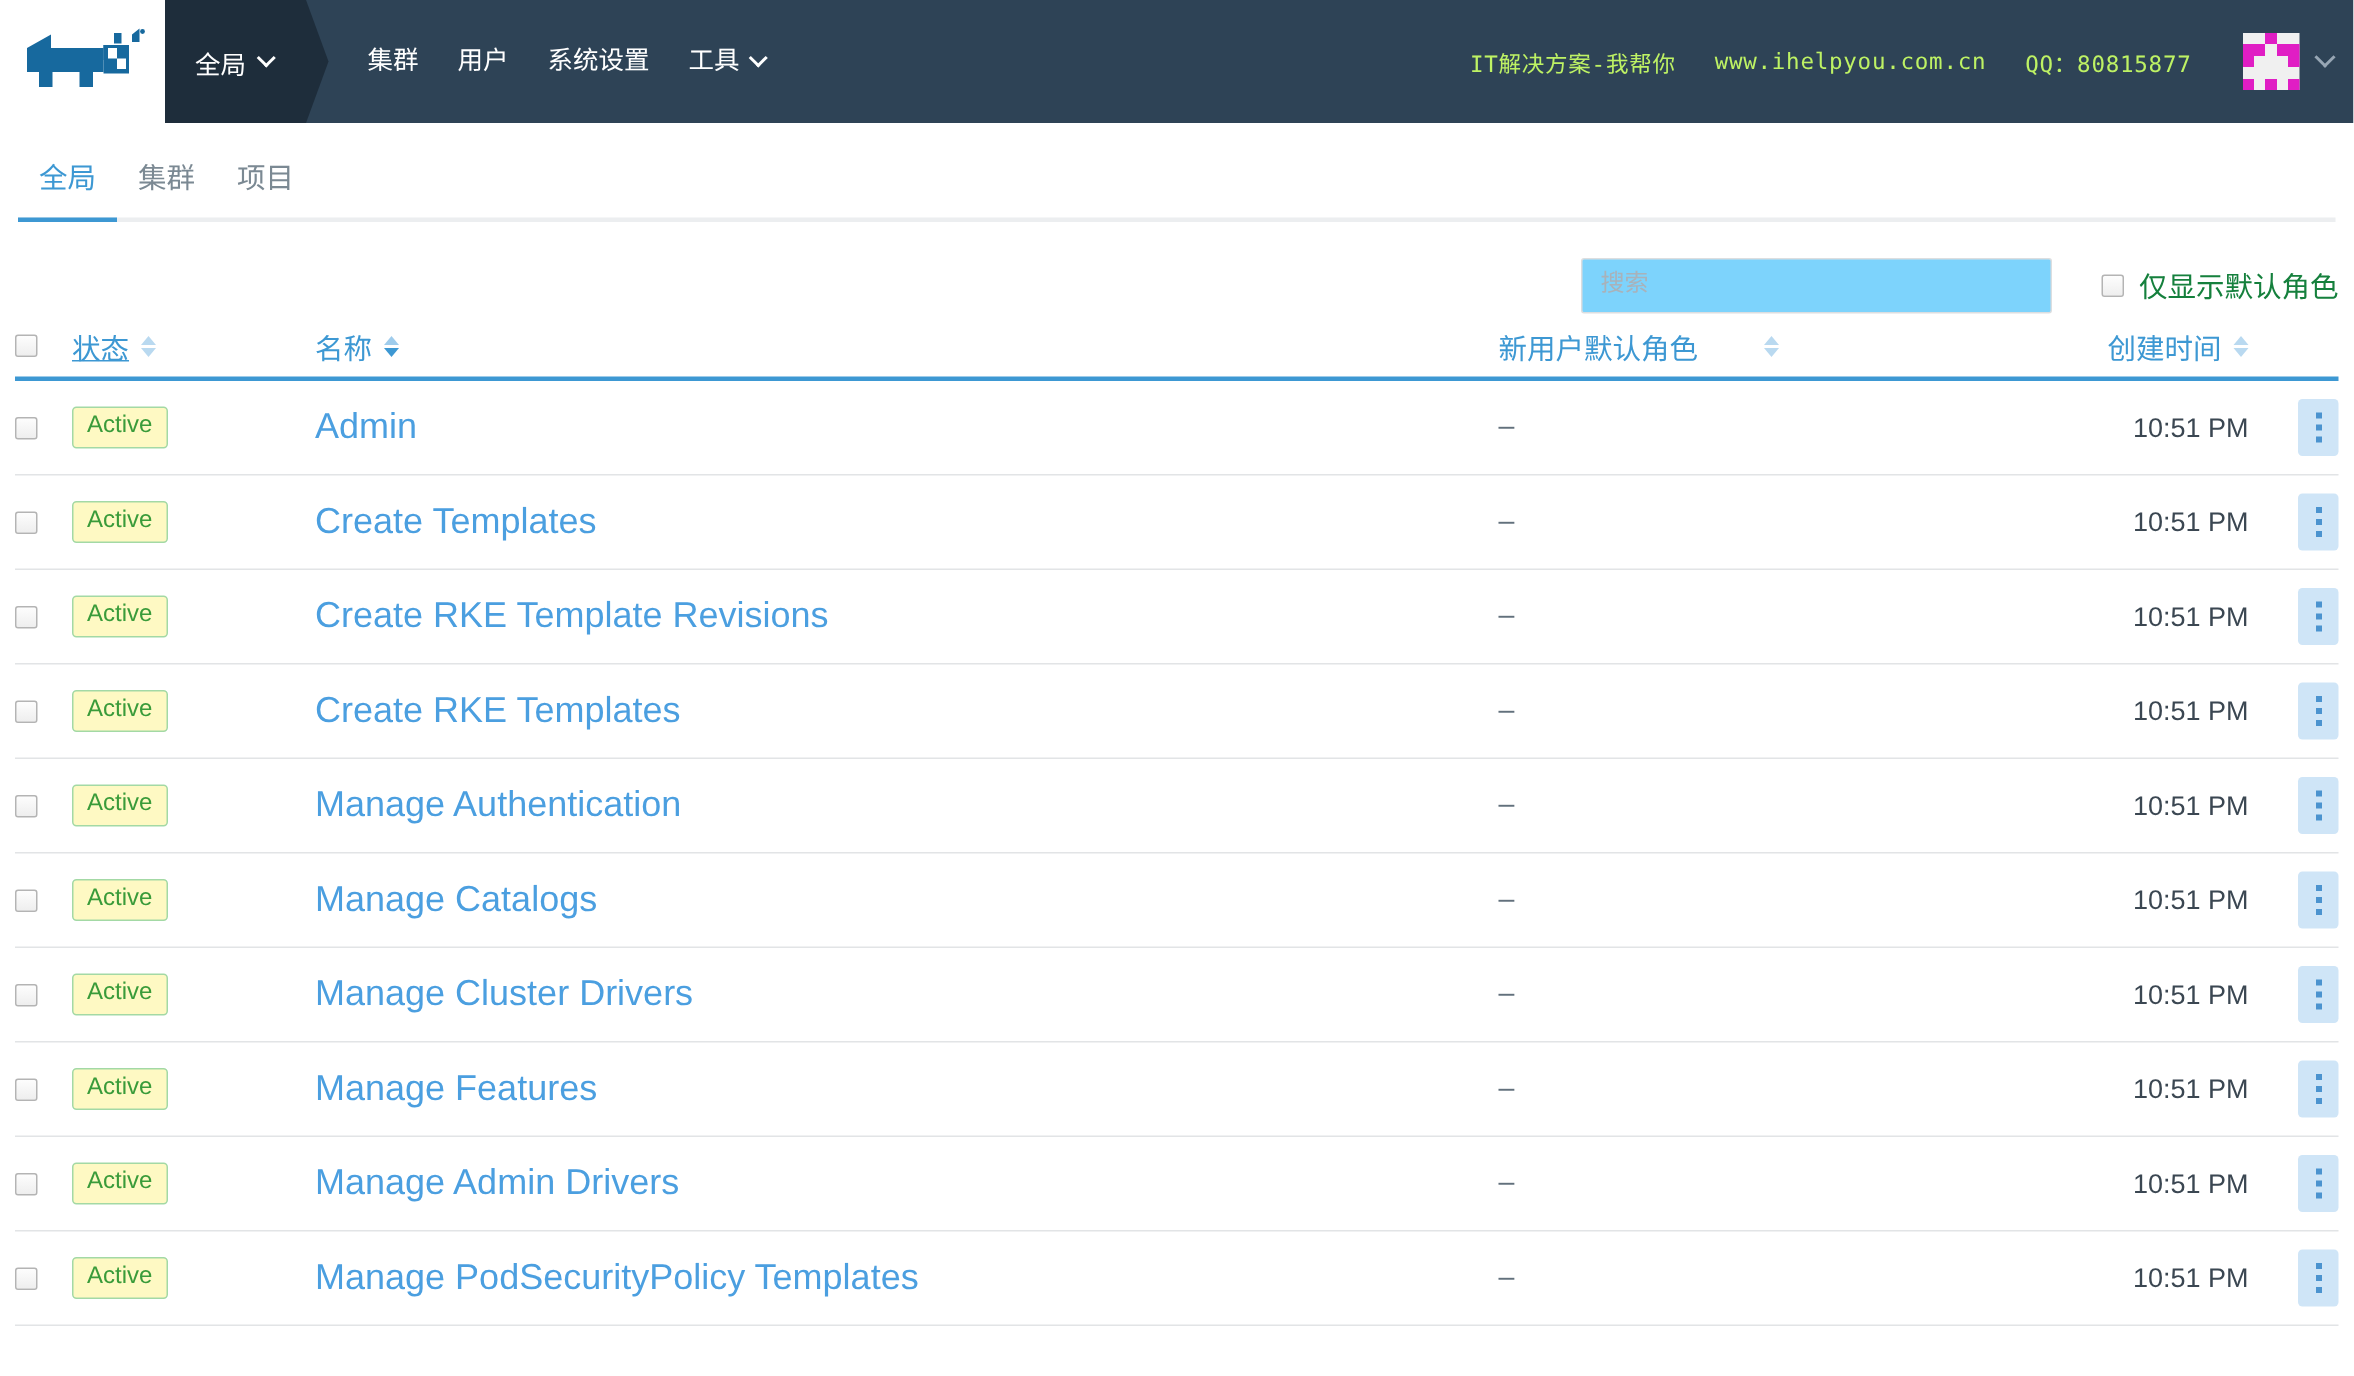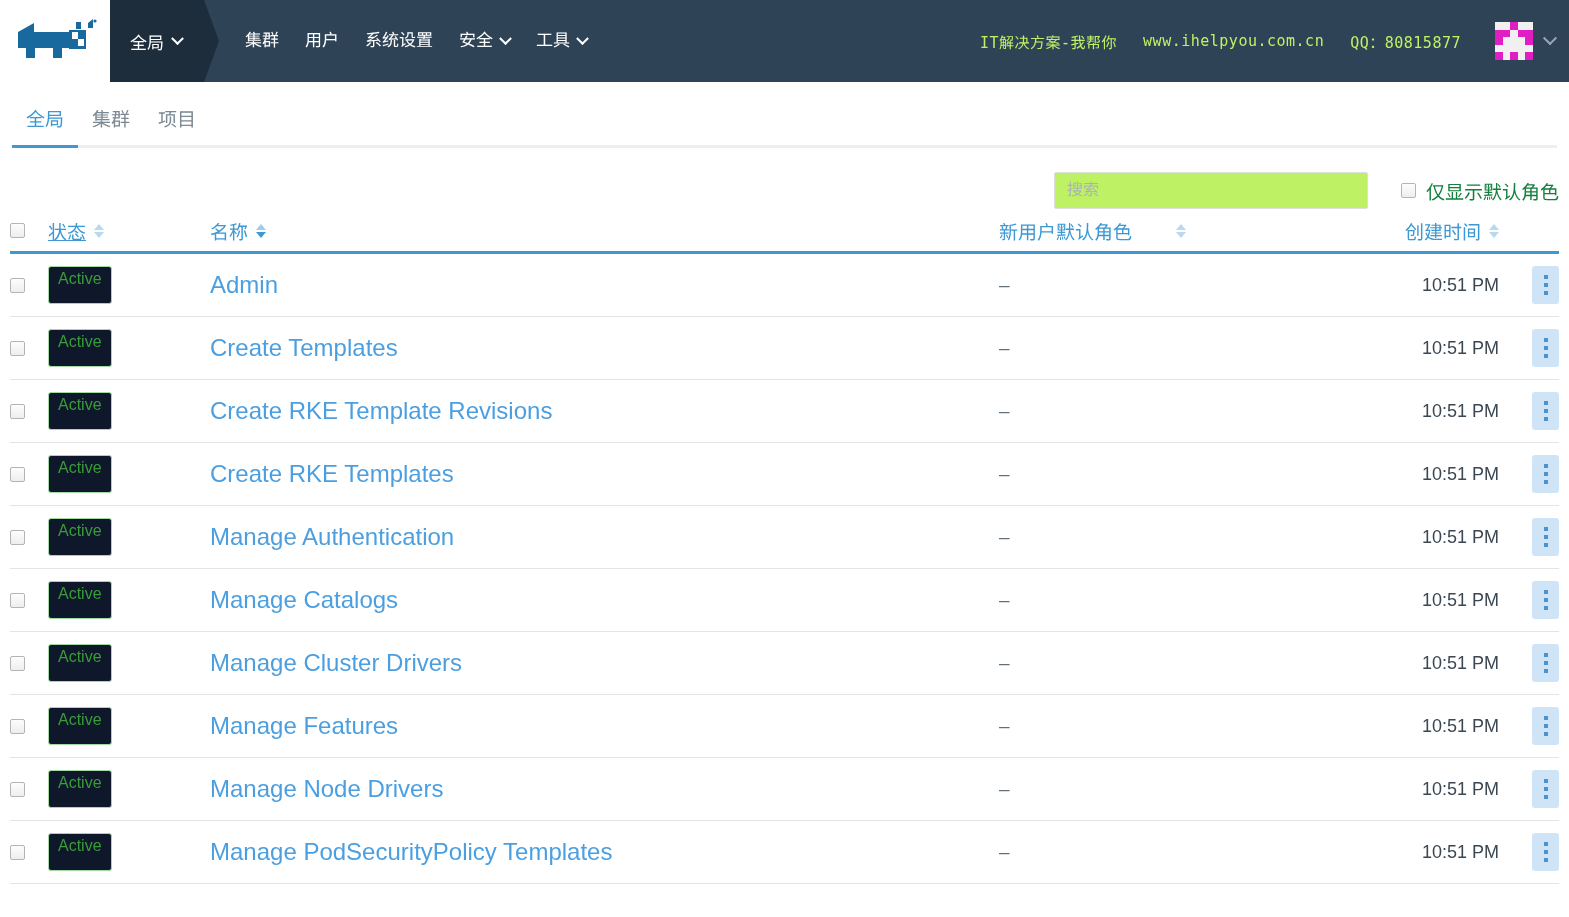--- a/index.html
+++ b/index.html
@@ -146,21 +146,21 @@
     display: flex;
     align-items: center;
     justify-content: flex-end;
     padding: 22px 10px 0 10px;
     height: 62px;
   }
   .search-input {
     width: 314px;
     height: 37px;
     border: 1px solid #dcdee0;
-    background: #bef264;
+    background: #7dd3fc;
     padding: 0 12px;
     font-size: 16px;
     color: #5a6875;
     font-family: "Liberation Sans", sans-serif;
     outline: none;
     border-radius: 2px;
   }
   .search-input::placeholder { color: #a9b2ba; }
 
   .default-only {
@@ -227,24 +227,24 @@
 
   .trow {
     display: flex;
     align-items: center;
     height: 63px;
     border-bottom: 1px solid #e2e4e6;
   }
   .badge {
     display: inline-block;
     border: 1px solid #a3d9a5;
-    background: #0f172a;
+    background: #fef9c3;
     color: #3a9b3a;
     font-size: 16px;
-    padding: 3px 9px 16px 9px;
+    padding: 3px 9px 5px 9px;
     border-radius: 3px;
     line-height: 1.1;
   }
   .name-link {
     color: #4b9fe0;
     font-size: 24px;
     text-decoration: none;
     cursor: pointer;
   }
   .dash { color: #62707c; font-size: 19px; }
@@ -302,24 +302,20 @@
       <div class="nav-item">
         <span>集群</span>
       </div>
       <div class="nav-item">
         <span>用户</span>
       </div>
       <div class="nav-item">
         <span>系统设置</span>
       </div>
       <div class="nav-item">
-        <span>安全</span>
-        <span class="caret"></span>
-      </div>
-      <div class="nav-item">
         <span>工具</span>
         <span class="caret"></span>
       </div>
     </div>
 
     <div class="promo">
       <span>IT解决方案-我帮你</span>
       <span>www.ihelpyou.com.cn</span>
       <span>QQ：80815877</span>
     </div>
@@ -607,21 +603,21 @@
   </div>
 
   <div class="trow">
     <div class="col-check">
       <span class="cbx"></span>
     </div>
     <div class="col-state">
       <span class="badge">Active</span>
     </div>
     <div class="col-name">
-      <a class="name-link">Manage Node Drivers</a>
+      <a class="name-link">Manage Admin Drivers</a>
     </div>
     <div class="col-role">
       <span class="dash">–</span>
     </div>
     <div class="col-time">
       <span class="time">10:51 PM</span>
     </div>
     <div class="col-act">
       <span class="kebab">
         <span></span>

